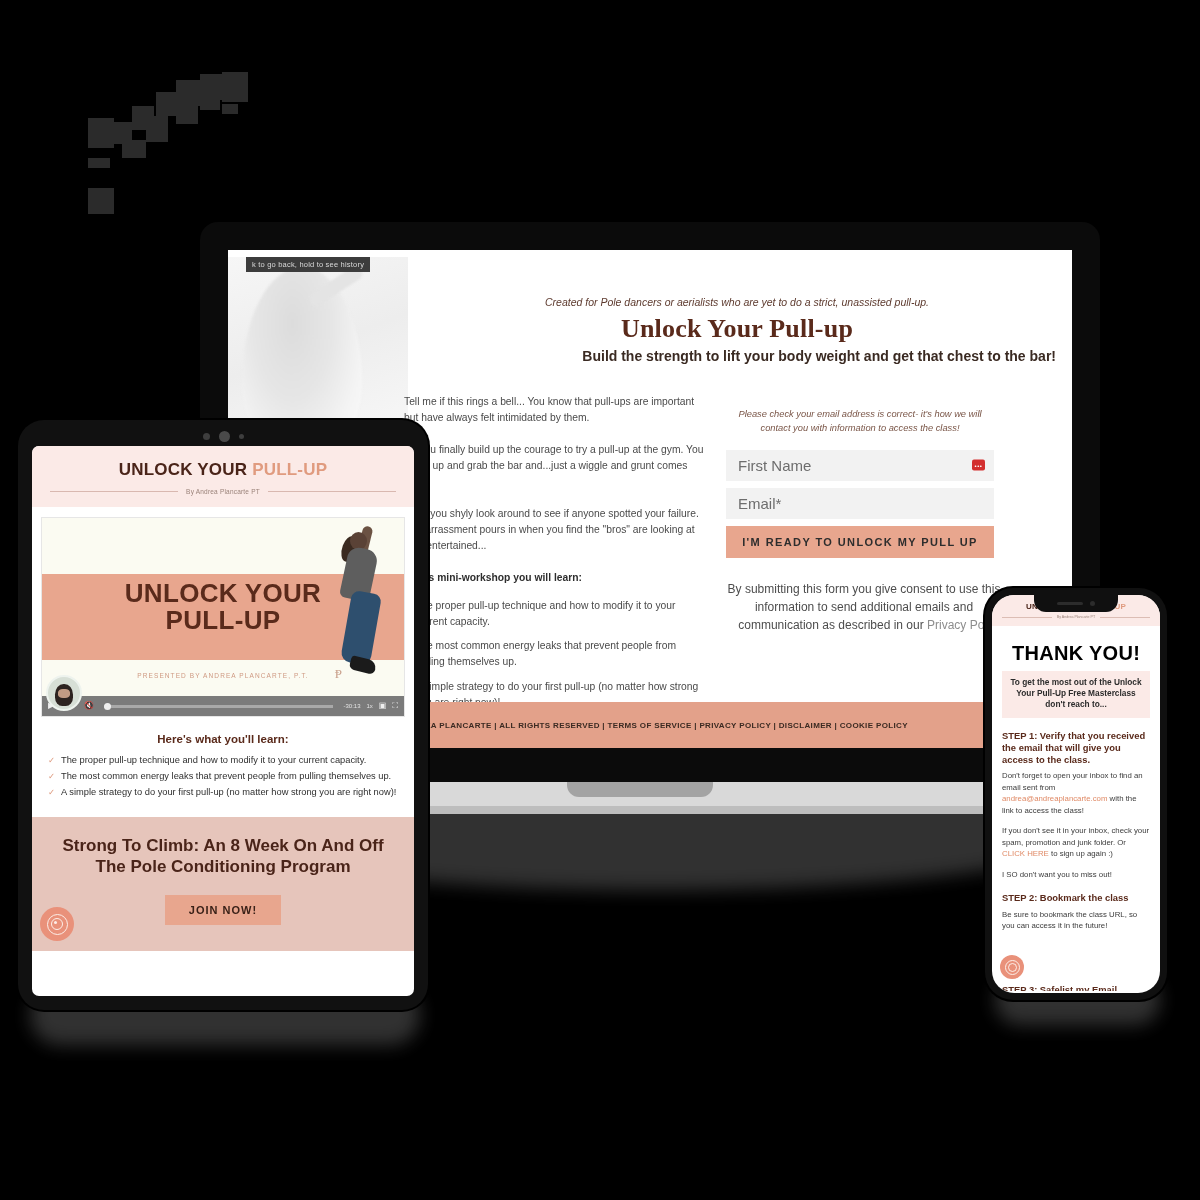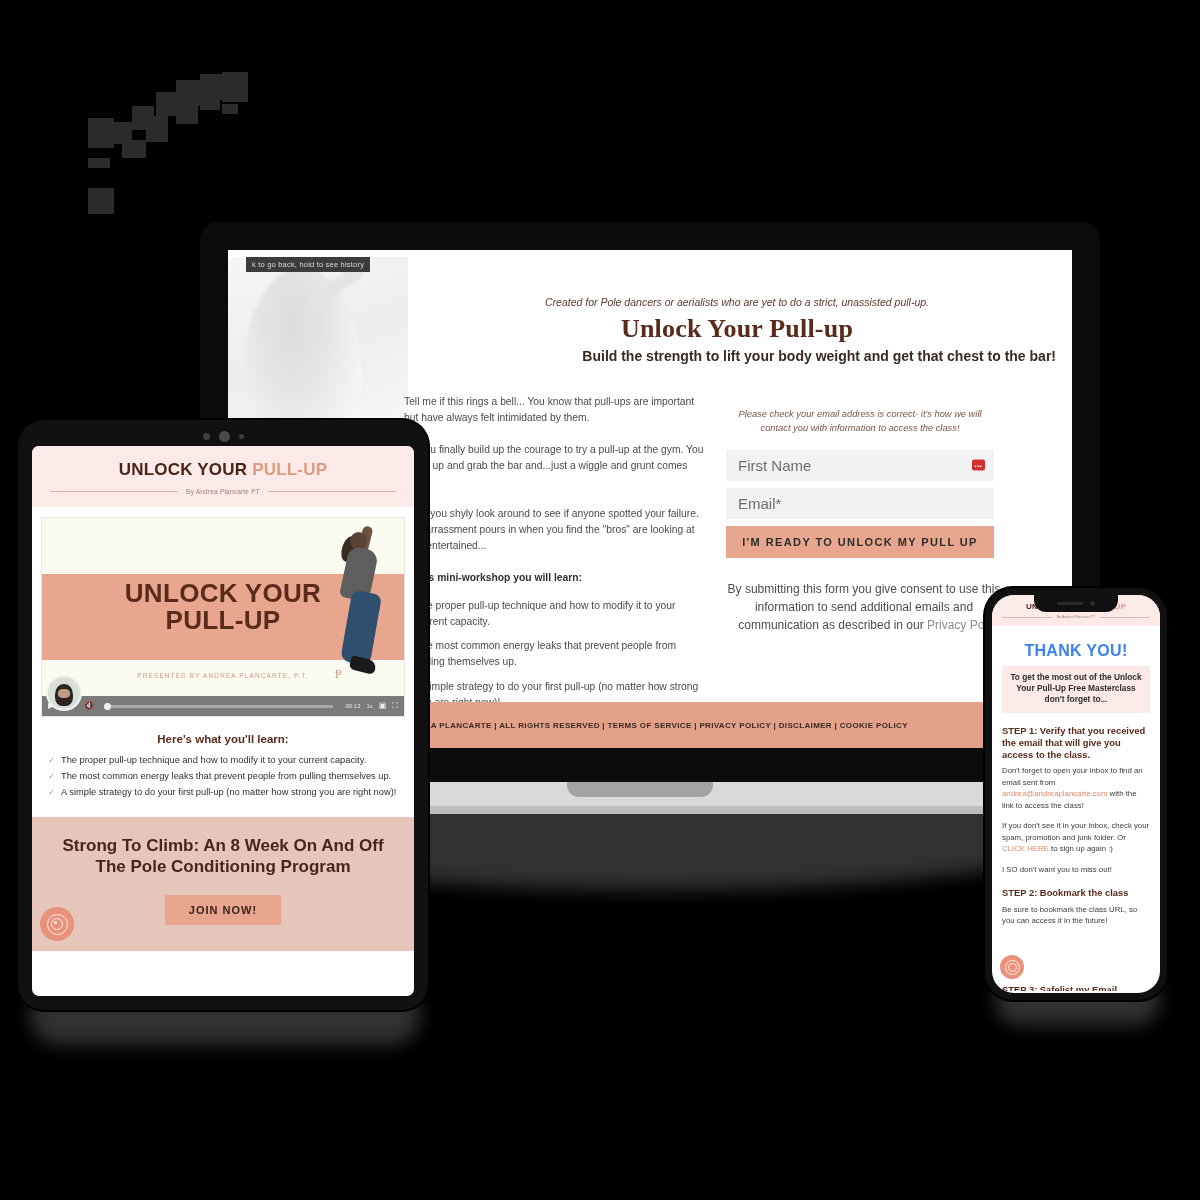--- a/index.html
+++ b/index.html
@@ -115,21 +115,21 @@
   .phone .notch .c{width:5px;height:5px;border-radius:50%;background:#2c2c2c;}
 
   .ph-head{background:#fbeae7;padding:7px 0 7px 0;text-align:center;}
   .ph-head h1{margin:0;font-size:8px;font-weight:700;color:#4a2419;letter-spacing:.2px;}
   .ph-head h1 em{font-style:normal;color:#e09b7f;}
   .ph-byline{display:flex;align-items:center;justify-content:center;gap:5px;margin-top:4px;padding:0 10px;}
   .ph-byline .ln{flex:1;height:1px;background:#dcbdb4;}
   .ph-byline span{font-size:3.6px;color:#9a8279;white-space:nowrap;}
 
   .ph-body{padding:0 10px;}
-  .ph-thanks{margin:16px 0 6px 0;text-align:center;font-size:16px;font-weight:700;color:#3b82f6;letter-spacing:.3px;}
+  .ph-thanks{margin:16px 0 6px 0;text-align:center;font-size:20px;font-weight:700;color:#000000;letter-spacing:.3px;}
   .ph-banner{background:#fbeae7;padding:6px 6px 7px 6px;text-align:center;font-size:8.3px;line-height:1.35;font-weight:700;color:#2c2c2c;}
   .ph-step{margin:12px 0 4px 0;font-size:9.4px;line-height:1.3;font-weight:700;color:#5a2a1b;}
   .ph-p{margin:0 0 9px 0;font-size:7.8px;line-height:1.48;color:#3b3b3b;}
   .ph-p a{color:#e08a66;text-decoration:none;}
   .ph-cut{position:absolute;left:10px;right:10px;bottom:2px;font-size:9.4px;font-weight:700;color:#5a2a1b;overflow:hidden;height:7px;}
   .ph-fp{position:absolute;left:8px;bottom:14px;width:24px;height:24px;border-radius:50%;background:#e9917a;display:flex;align-items:center;justify-content:center;z-index:5;}
   .ph-fp .ring{width:13px;height:13px;border-radius:50%;border:1.3px solid #fdeee8;position:relative;}
   .ph-fp .ring:before{content:"";position:absolute;left:2px;top:2px;width:7px;height:7px;border-radius:50%;border:1.3px solid #fdeee8;}
 </style>
 </head>
@@ -289,21 +289,21 @@
         <h1><span>UNLOCK YOUR </span><em>PULL-UP</em></h1>
         <div class="ph-byline">
           <div class="ln"></div>
           <span>By Andrea Plancarte PT</span>
           <div class="ln"></div>
         </div>
       </div>
 
       <div class="ph-body">
         <div class="ph-thanks">THANK YOU!</div>
-        <div class="ph-banner">To get the most out of the Unlock Your Pull-Up Free Masterclass don't forget to...</div>
+        <div class="ph-banner">To get the most out of the Unlock Your Pull-Up Free Masterclass don't reach to...</div>
 
         <div class="ph-step">STEP 1: Verify that you received the email that will give you access to the class.</div>
         <p class="ph-p">
           <span>Don't forget to open your inbox to find an email sent from </span><a>andrea@andreaplancarte.com</a><span> with the link to access the class!</span>
         </p>
         <p class="ph-p">
           <span>If you don't see it in your inbox, check your spam, promotion and junk folder.  Or </span><a>CLICK HERE</a><span> to sign up again :)</span>
         </p>
         <p class="ph-p">I SO don't want you to miss out!</p>
 

